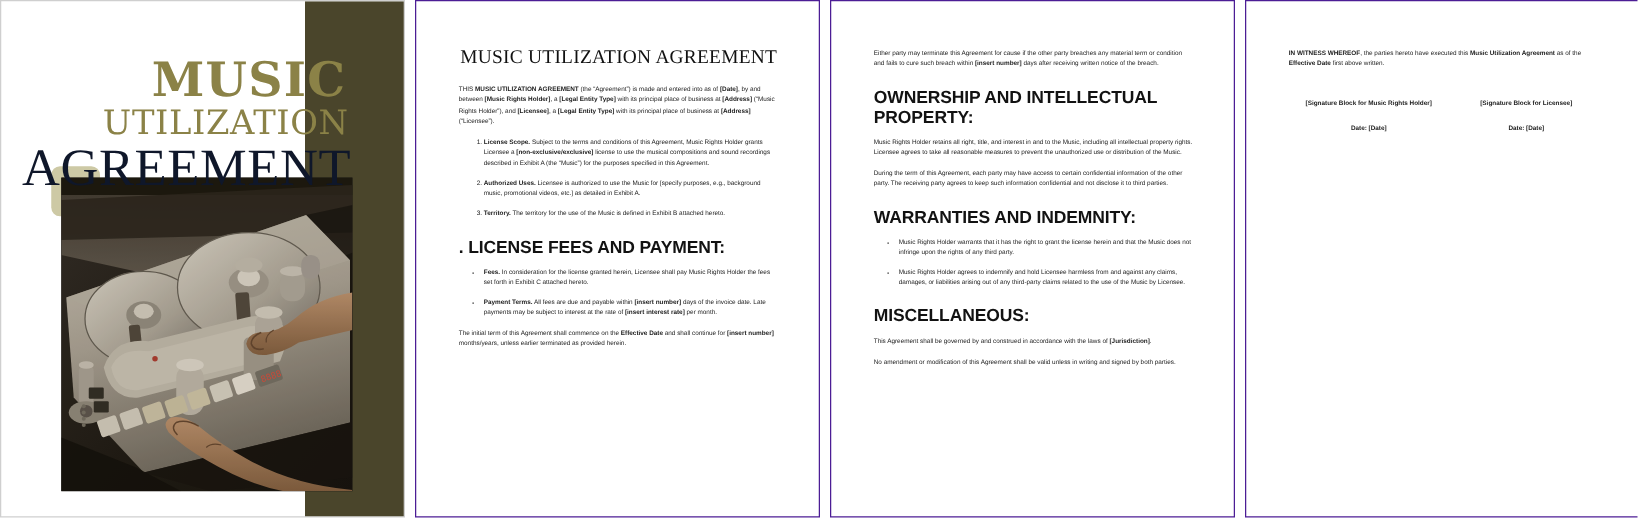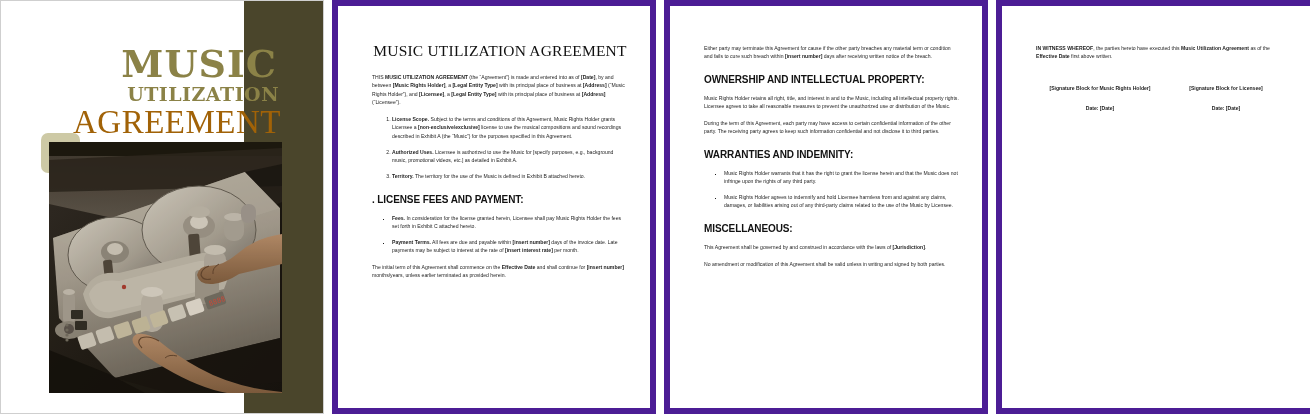--- a/index.html
+++ b/index.html
@@ -21,21 +21,21 @@
     gap: 8px;
     background: #ffffff;
   }
 
   
   .page {
     position: relative;
     width: 324px;
     height: 414px;
     background: #ffffff;
-    border: 6px solid #4c1d95;
+    border: 1px solid #4c1d95;
     box-sizing: border-box;
     overflow: hidden;
     flex: 0 0 auto;
   }
   .page.cover { border: 1px solid #cfcfcf; }
 
   
   .olive-band {
     position: absolute;
     left: 243px;
@@ -68,34 +68,34 @@
     font-family: "DejaVu Serif", serif;
     font-weight: bold;
     font-size: 38px;
     letter-spacing: 1px;
     color: #8b8247;
     margin-right: 6px;
   }
   .t-util {
     display: block;
     font-family: "DejaVu Serif", serif;
-    font-weight: bold;
-    font-size: 19px;
+    font-weight: normal;
+    font-size: 27px;
     letter-spacing: 0.5px;
     color: #8b8247;
     margin-top: 2px;
     margin-right: 4px;
   }
   .t-agree {
     display: block;
     font-family: "Liberation Serif", serif;
     font-weight: normal;
-    font-size: 33px;
+    font-size: 42px;
     letter-spacing: 0.5px;
-    color: #a16207;
+    color: #0f172a;
     margin-top: 2px;
     margin-right: 2px;
   }
 
   
   .cover-photo {
     position: absolute;
     left: 48px;
     top: 141px;
     width: 233px;
@@ -125,21 +125,21 @@
   }
   p.para {
     font-size: 5.1px;
     line-height: 1.62;
     margin: 0 0 9px 0;
     text-align: left;
     color: #1c1c1c;
   }
   p.para b { font-weight: bold; }
   h2.sec {
-    font-size: 10px;
+    font-size: 14px;
     font-weight: bold;
     letter-spacing: -0.1px;
     margin: 13px 0 9px 0;
     color: #121212;
     font-family: "Liberation Sans", sans-serif;
   }
   ol.num, ul.bul {
     margin: 0 0 6px 0;
     padding-left: 20px;
   }

